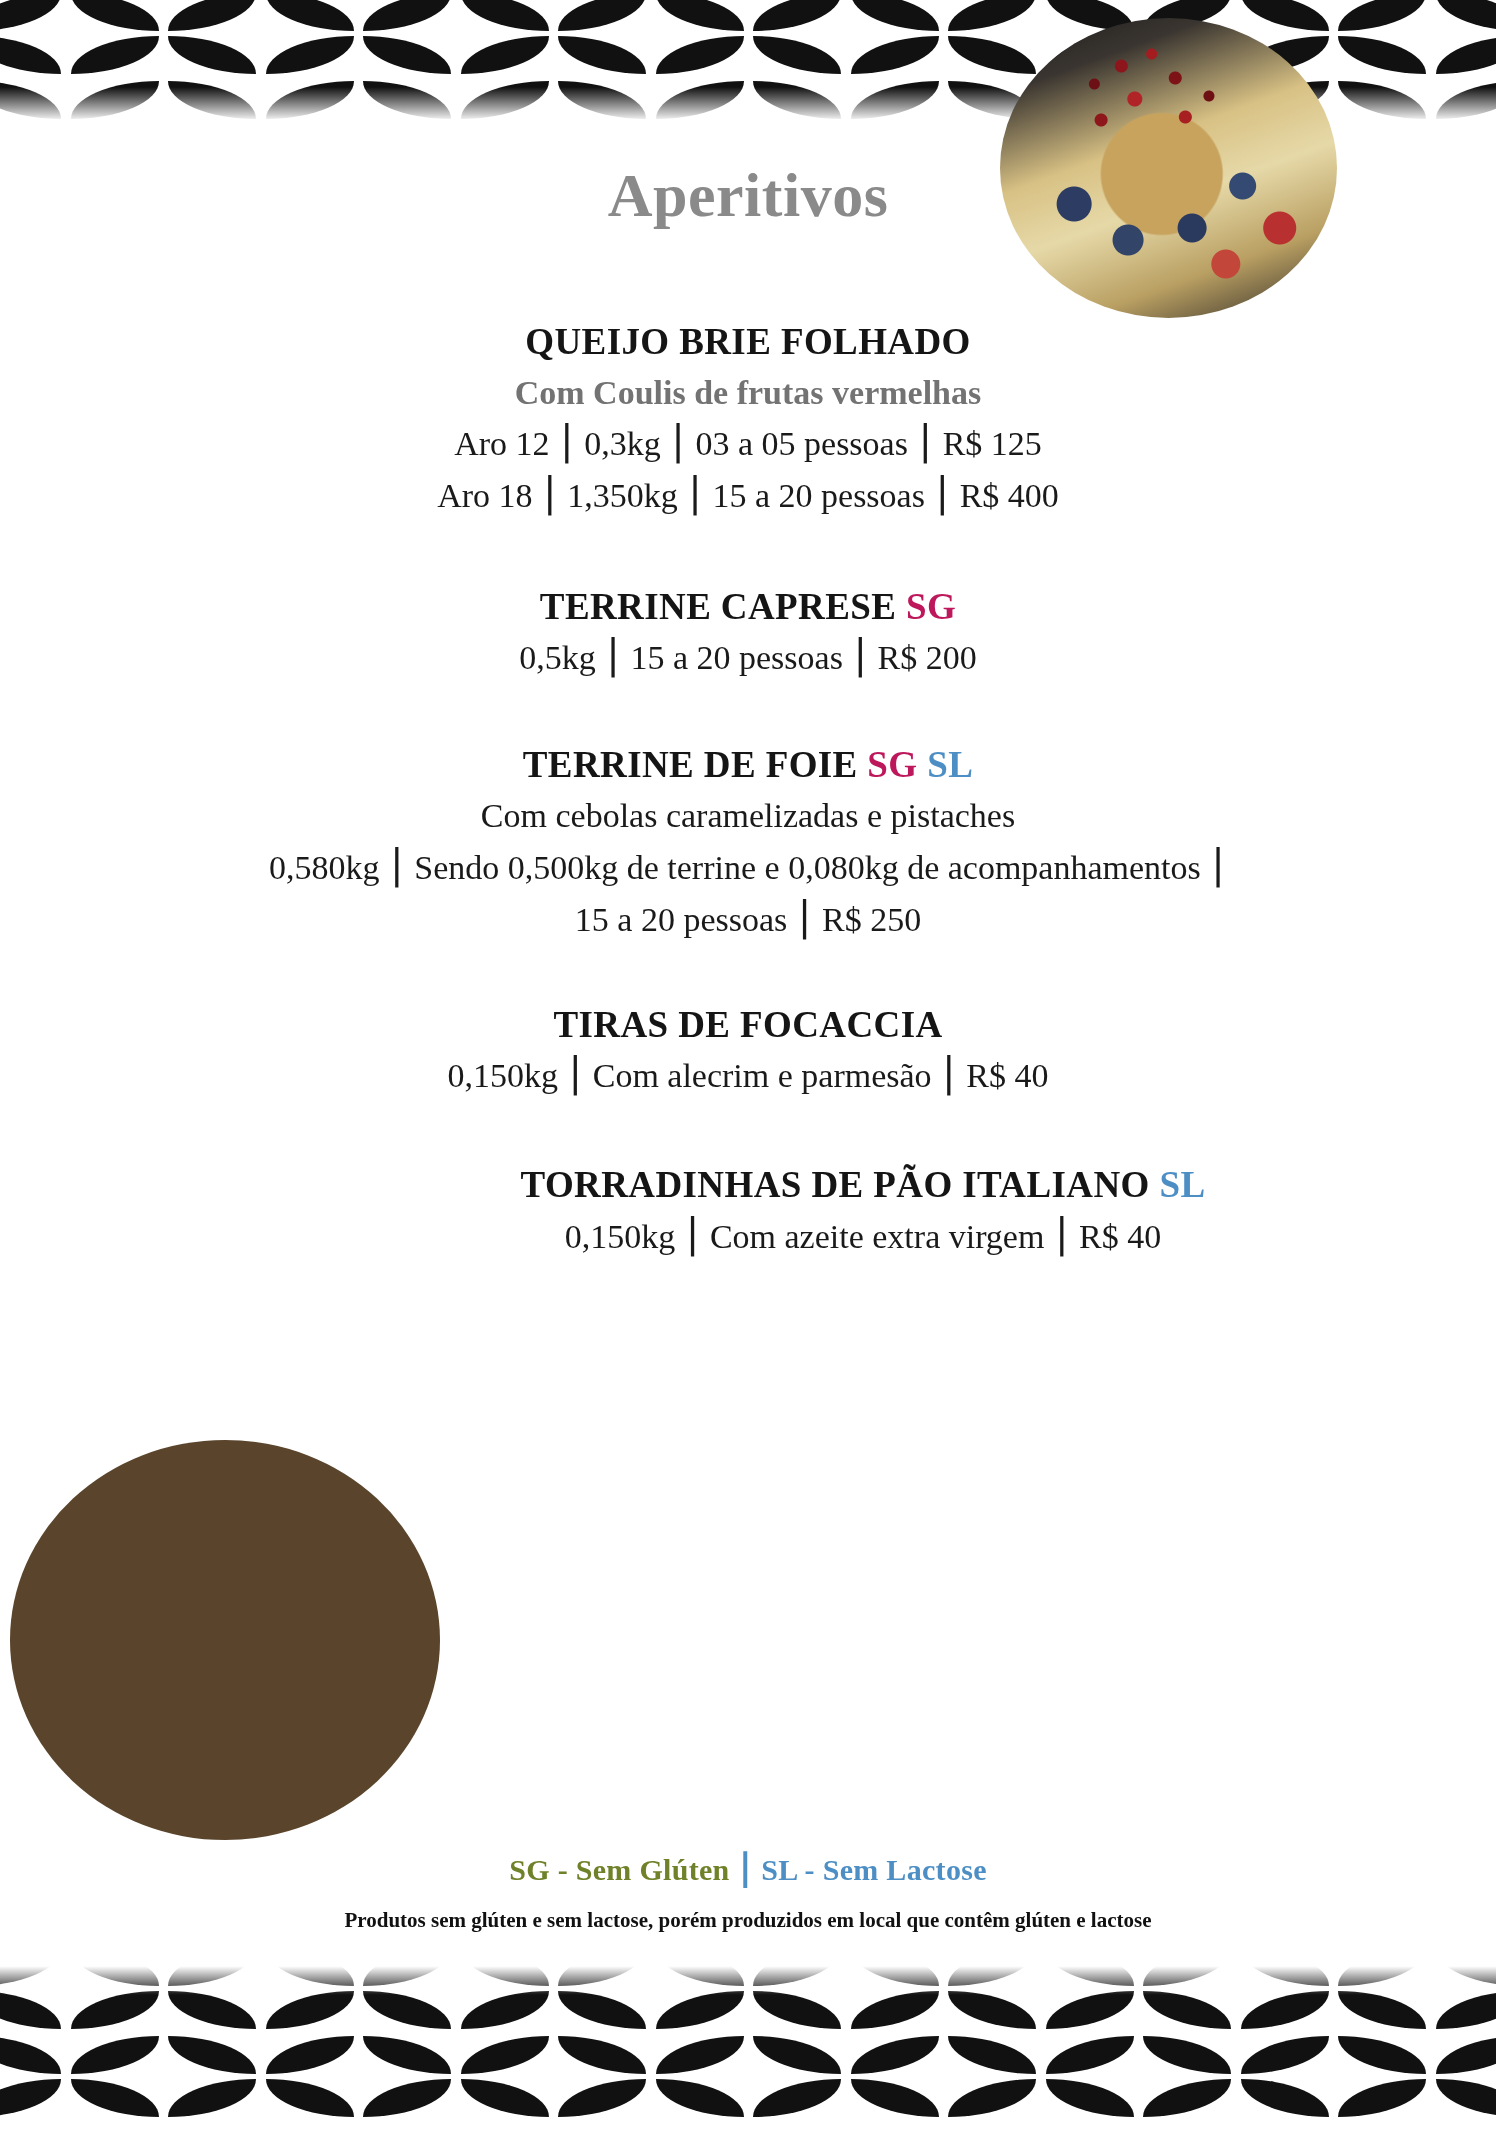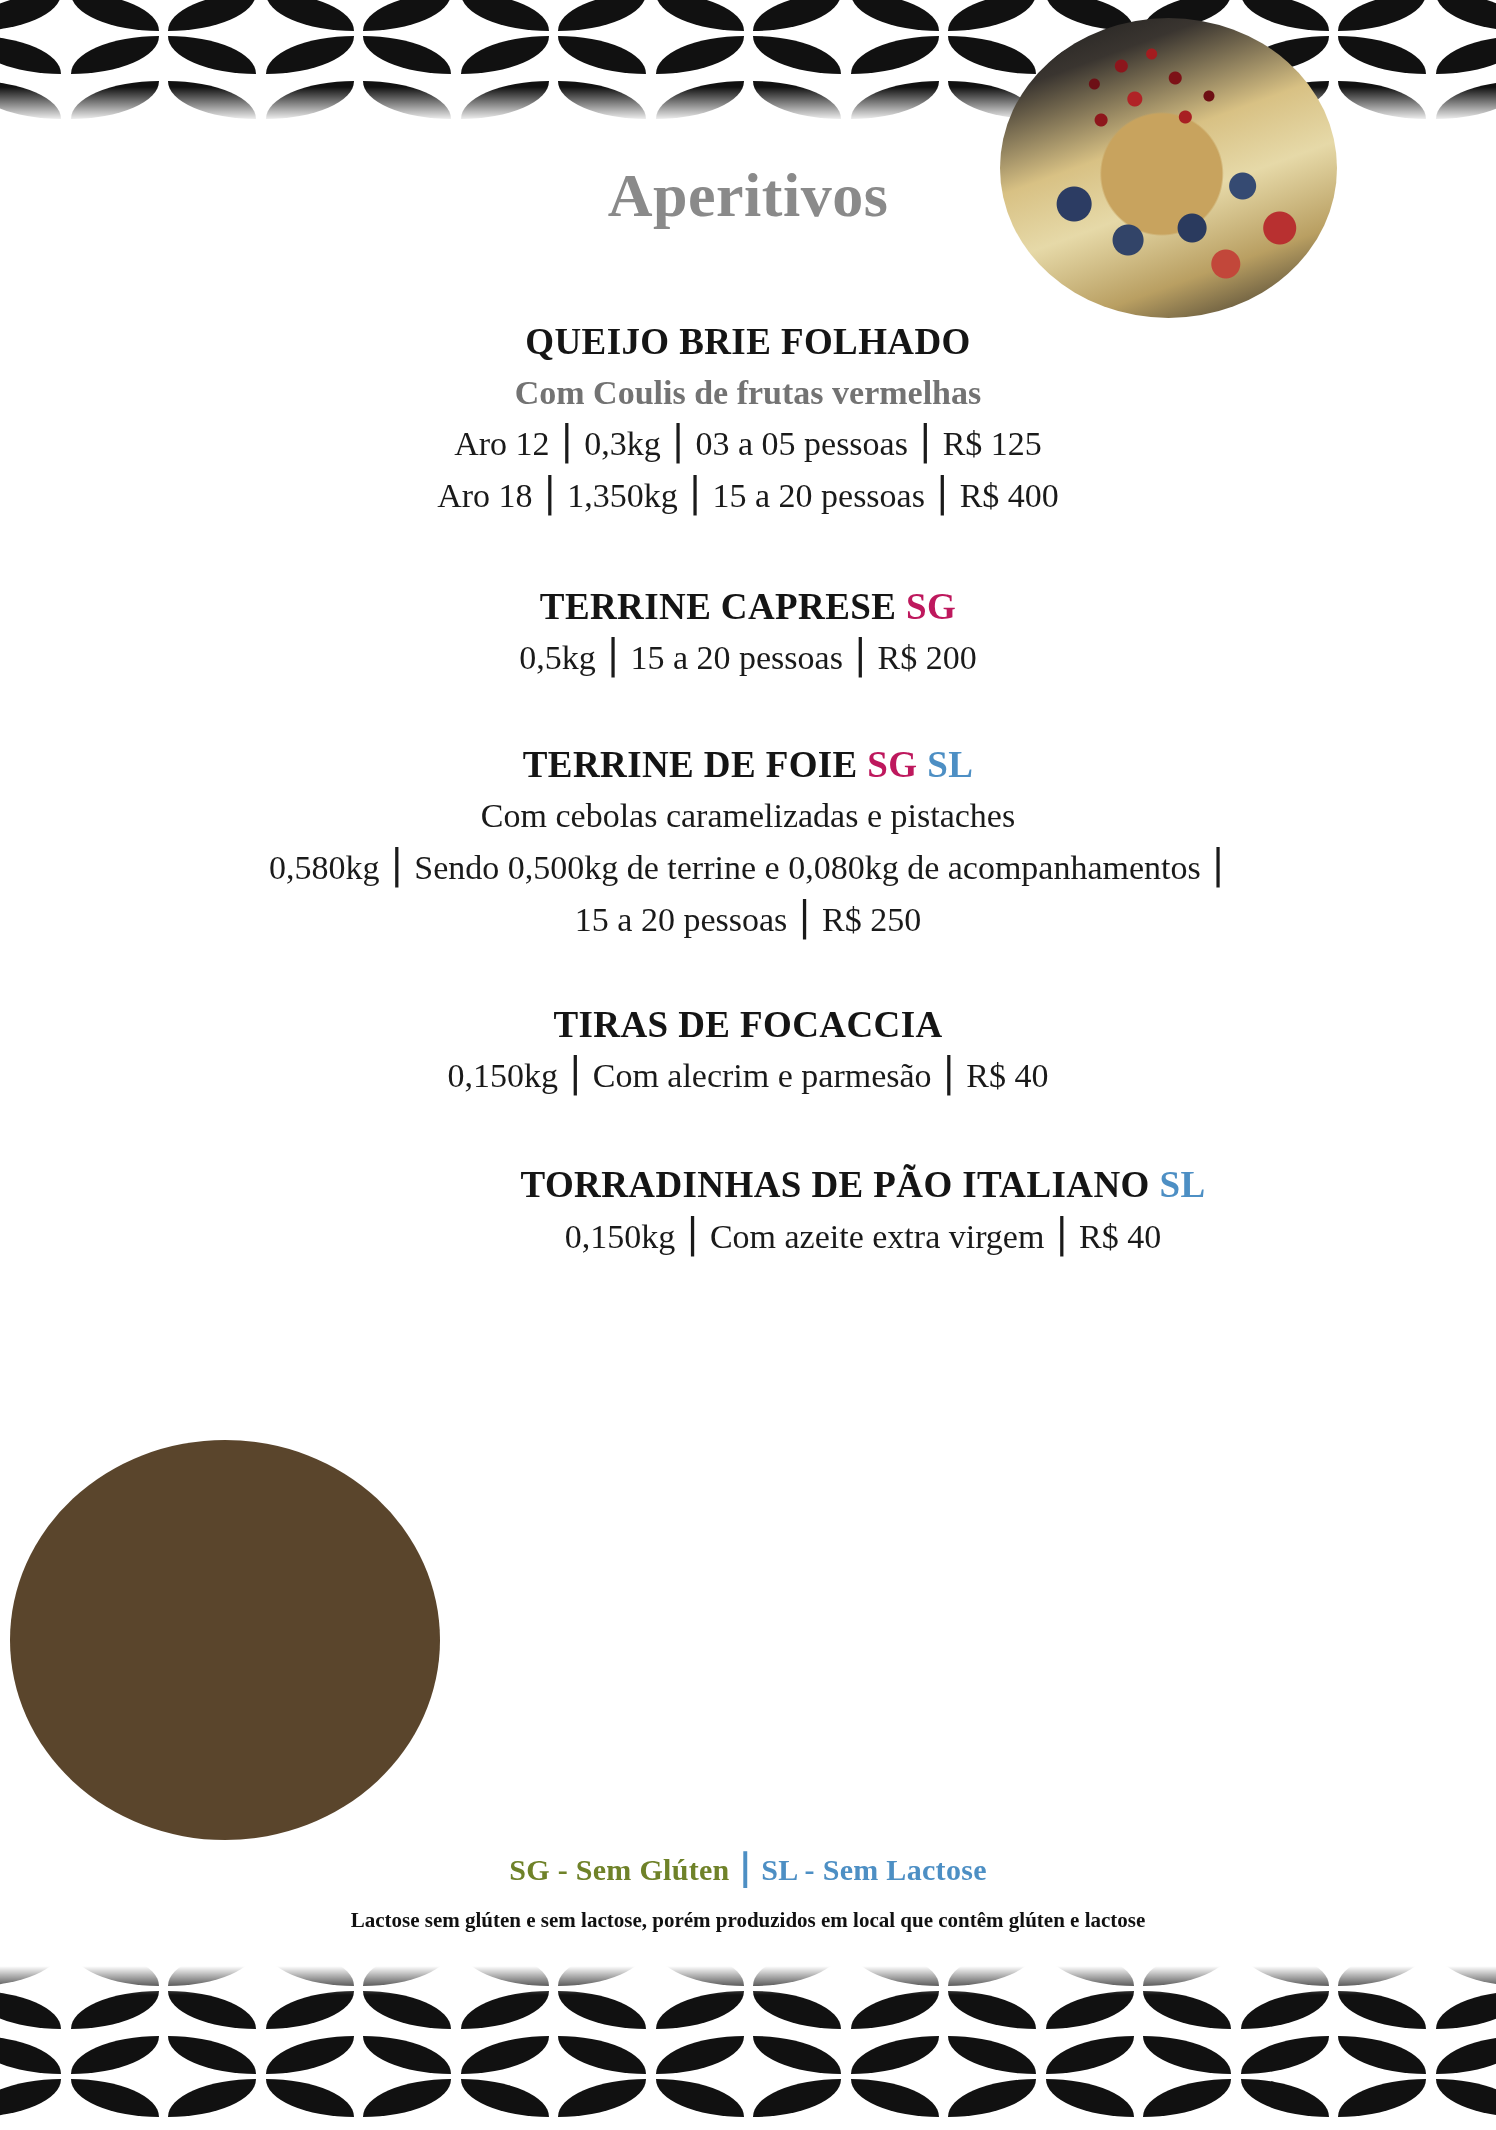--- a/index.html
+++ b/index.html
@@ -350,13 +350,13 @@
     <div class="item-line">0,150kg ⎮ Com azeite extra virgem ⎮ R$ 40</div>
   </div>
 
 </div>
 
 <div class="legend">
   <span class="sg">SG - Sem Glúten</span>
   <span class="sep">⎮</span>
   <span class="sl">SL - Sem Lactose</span>
 </div>
-<div class="disclaimer">Lactose sem glúten e sem lactose, porém produzidos em local que contêm glúten e lactose</div>
+<div class="disclaimer">Produtos sem glúten e sem lactose, porém produzidos em local que contêm glúten e lactose</div>
 
 </body></html>

